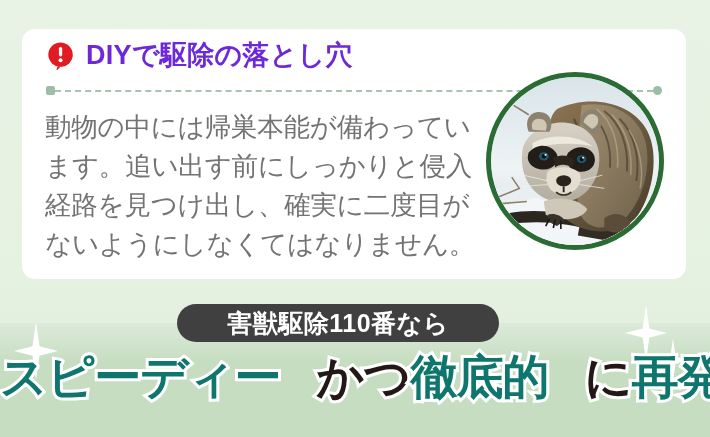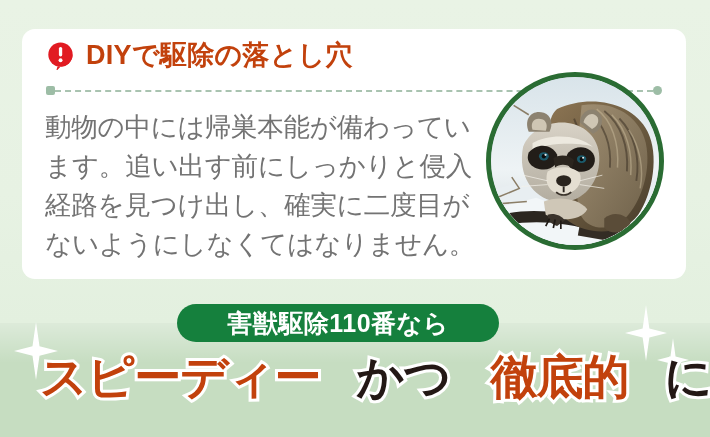--- a/index.html
+++ b/index.html
@@ -74,21 +74,21 @@
     position: relative;
     width: 29px; height: 29px;
     flex: none;
   }
   .warn-icon svg { display: block; width: 29px; height: 29px; }
 
   .card-title {
     font-size: 27px;
     line-height: 1;
     font-weight: 700;
-    color: #c2410c;
+    color: #6d28d9;
     letter-spacing: .3px;
     white-space: nowrap;
   }
 
   
   .divider {
     position: absolute;
     left: 24px; top: 57px;
     width: 616px;
     height: 9px;
@@ -137,21 +137,21 @@
     border-radius: 50%;
     overflow: hidden;
   }
   .photo-inner svg { position: absolute; left: 0; top: 0; width: 100%; height: 100%; }
 
   
   .pill {
     position: absolute;
     left: 177px; top: 304px;
     width: 322px; height: 38px;
-    background: #15803d;
+    background: #404040;
     border-radius: 19px;
     display: flex;
     align-items: center;
     justify-content: center;
     box-sizing: border-box;
   }
   .pill-label {
     color: #ffffff;
     font-size: 25px;
     font-weight: 700;
@@ -171,21 +171,21 @@
     line-height: 1;
     letter-spacing: -1px;
     white-space: nowrap;
   }
   .headline span {
     -webkit-text-stroke: 6px #ffffff;
     paint-order: stroke fill;
     text-shadow:
        0 0 0 #fff;
   }
-  .hl-red  { color: #c2410c; padding-left: 40px; }
+  .hl-red  { color: #0f766e; }
   .hl-dark { color: #231815; margin-left: 36px; }
 </style>
 </head>
 <body>
 
 <div id="stage">
 
   <div class="bg-top"></div>
   <div class="bg-bottom"></div>
   <div class="bg-bottom-glow"></div>

